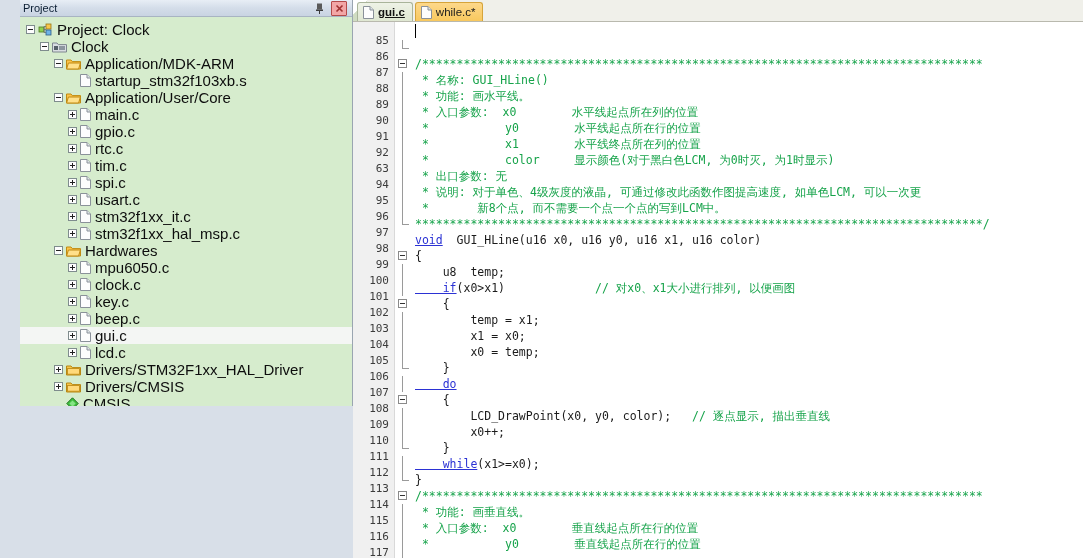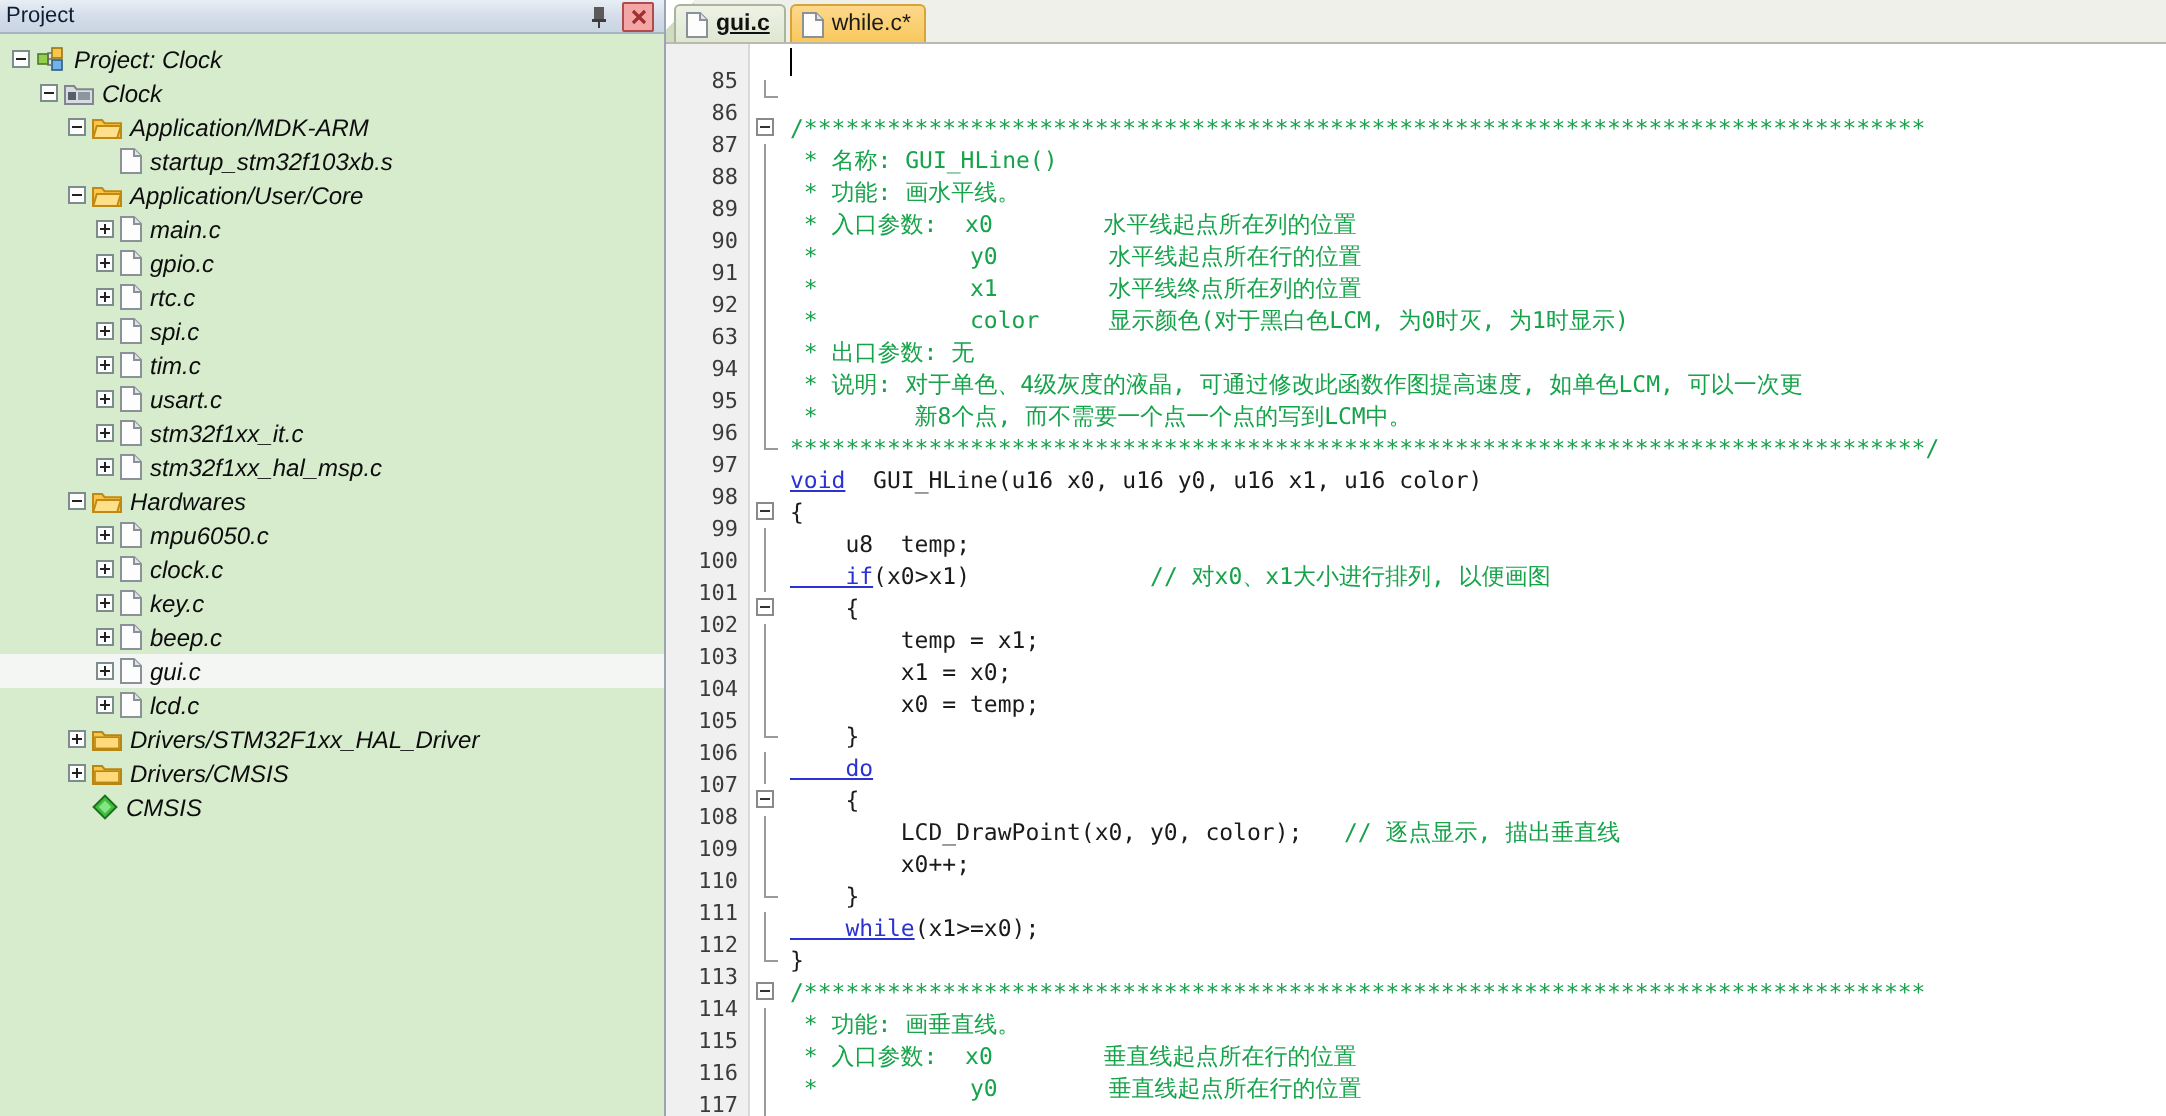--- a/index.html
+++ b/index.html
@@ -12,26 +12,27 @@
   #app {
     position: relative;
     width: 1083px; height: 558px;
     display: flex;
     background: #d8dfe8;
   }
 
   
   #project-panel {
     width: 333px;
-    height: 558px;
+    height: 406px;
     box-sizing: border-box;
     background: #d6eccd;
     display: flex;
     flex-direction: column;
     border-right: 1px solid #9aa5b1;
+    margin-left: 20px;
   }
   .panel-titlebar {
     height: 17px;
     box-sizing: border-box;
     background: linear-gradient(to bottom, #e8eef5 0%, #d4dde9 50%, #c9d4e2 100%);
     border-bottom: 1px solid #a8b4c2;
     display: flex;
     align-items: center;
     padding: 0 2px 0 3px;
     font-size: 11px;
@@ -106,21 +107,21 @@
     content: "";
     position: absolute;
     top: 1px; bottom: 1px; left: 3px;
     width: 1px;
     background: #222;
   }
   .expander.none { border: none; background: none; }
   .expander.none::before, .expander.none::after { display: none; }
 
   .ic { flex: 0 0 auto; margin-right: 4px; display:block; }
-  .tree-label { font-size: 12px; line-height: 14px; font-style: italic; }
+  .tree-label { font-size: 15px; line-height: 14px; }
 
   
   #editor-area {
     flex: 1;
     height: 558px;
     display: flex;
     flex-direction: column;
     background: #ffffff;
     overflow: hidden;
   }
@@ -360,30 +361,30 @@
           </svg>
           <span class="tree-label">rtc.c</span>
         </div>
         <div class="tree-row">
           <span style="width: 48px; flex: 0 0 auto;"></span>
           <span class="expander plus"></span>
           <svg class="ic" width="11" height="13" viewBox="0 0 11 13">
             <path d="M0.5 0.5 H7 L10.5 4 V12.5 H0.5 Z" fill="#fdfdfd" stroke="#8a9199" stroke-width="1"></path>
             <path d="M7 0.5 V4 H10.5" fill="#dfe4e8" stroke="#8a9199" stroke-width="1"></path>
           </svg>
+          <span class="tree-label">tim.c</span>
+        </div>
+        <div class="tree-row">
+          <span style="width: 48px; flex: 0 0 auto;"></span>
+          <span class="expander plus"></span>
+          <svg class="ic" width="11" height="13" viewBox="0 0 11 13">
+            <path d="M0.5 0.5 H7 L10.5 4 V12.5 H0.5 Z" fill="#fdfdfd" stroke="#8a9199" stroke-width="1"></path>
+            <path d="M7 0.5 V4 H10.5" fill="#dfe4e8" stroke="#8a9199" stroke-width="1"></path>
+          </svg>
           <span class="tree-label">spi.c</span>
-        </div>
-        <div class="tree-row">
-          <span style="width: 48px; flex: 0 0 auto;"></span>
-          <span class="expander plus"></span>
-          <svg class="ic" width="11" height="13" viewBox="0 0 11 13">
-            <path d="M0.5 0.5 H7 L10.5 4 V12.5 H0.5 Z" fill="#fdfdfd" stroke="#8a9199" stroke-width="1"></path>
-            <path d="M7 0.5 V4 H10.5" fill="#dfe4e8" stroke="#8a9199" stroke-width="1"></path>
-          </svg>
-          <span class="tree-label">tim.c</span>
         </div>
         <div class="tree-row">
           <span style="width: 48px; flex: 0 0 auto;"></span>
           <span class="expander plus"></span>
           <svg class="ic" width="11" height="13" viewBox="0 0 11 13">
             <path d="M0.5 0.5 H7 L10.5 4 V12.5 H0.5 Z" fill="#fdfdfd" stroke="#8a9199" stroke-width="1"></path>
             <path d="M7 0.5 V4 H10.5" fill="#dfe4e8" stroke="#8a9199" stroke-width="1"></path>
           </svg>
           <span class="tree-label">usart.c</span>
         </div>

